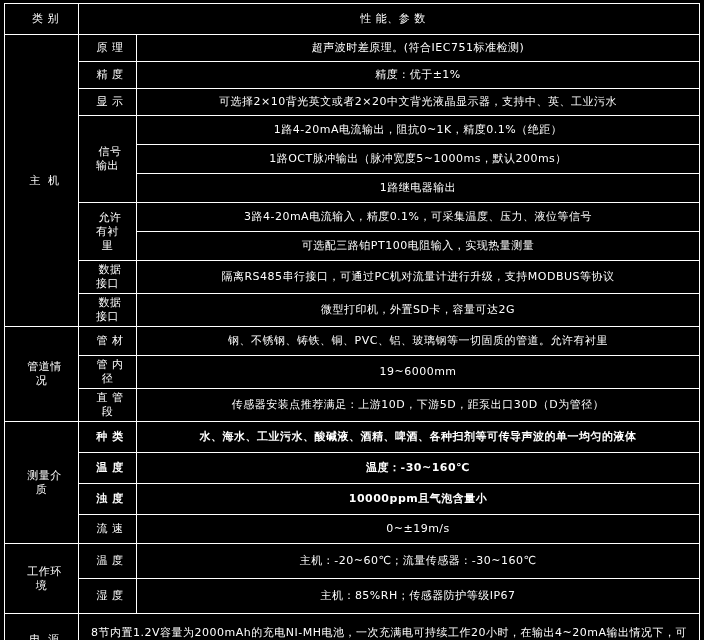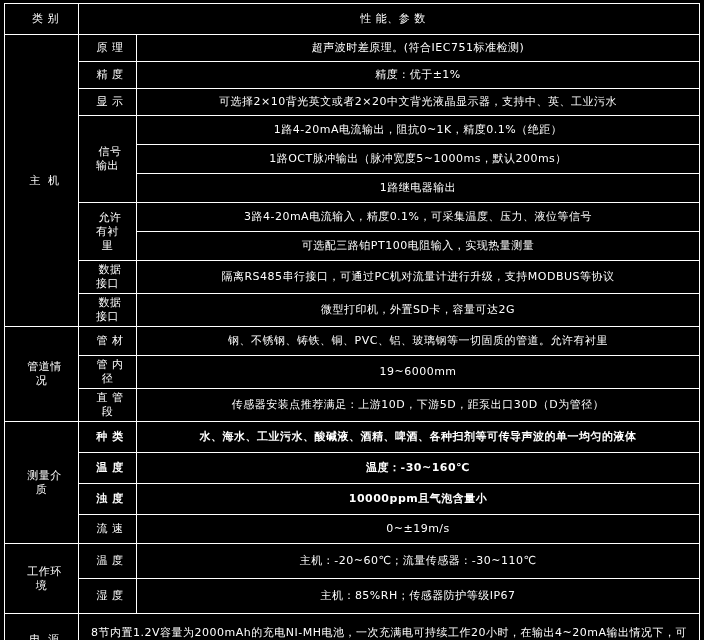--- a/index.html
+++ b/index.html
@@ -157,21 +157,21 @@
         <td class="col-c r26">10000ppm且气泡含量小</td>
       </tr>
       <tr>
         <td class="col-b r24">流 速</td>
         <td class="col-c r24">0~±19m/s</td>
       </tr>
 
       <tr>
         <td class="col-a" rowspan="2">工作环境</td>
         <td class="col-b r30">温 度</td>
-        <td class="col-c r30">主机：-20~60℃；流量传感器：-30~110℃</td>
+        <td class="col-c r30">主机：-20~60℃；流量传感器：-30~160℃</td>
       </tr>
       <tr>
         <td class="col-b r30">湿 度</td>
         <td class="col-c r30">主机：85%RH；传感器防护等级IP67</td>
       </tr>
 
       <tr>
         <td class="col-a">电 源</td>
         <td class="col-c" colspan="2" style="height:48px">8节内置1.2V容量为2000mAh的充电NI-MH电池，一次充满电可持续工作20小时，在输出4~20mA输出情况下，可连续工作8小时。AC90~260V电源适配器，可实现不间断测量。</td>
       </tr>

